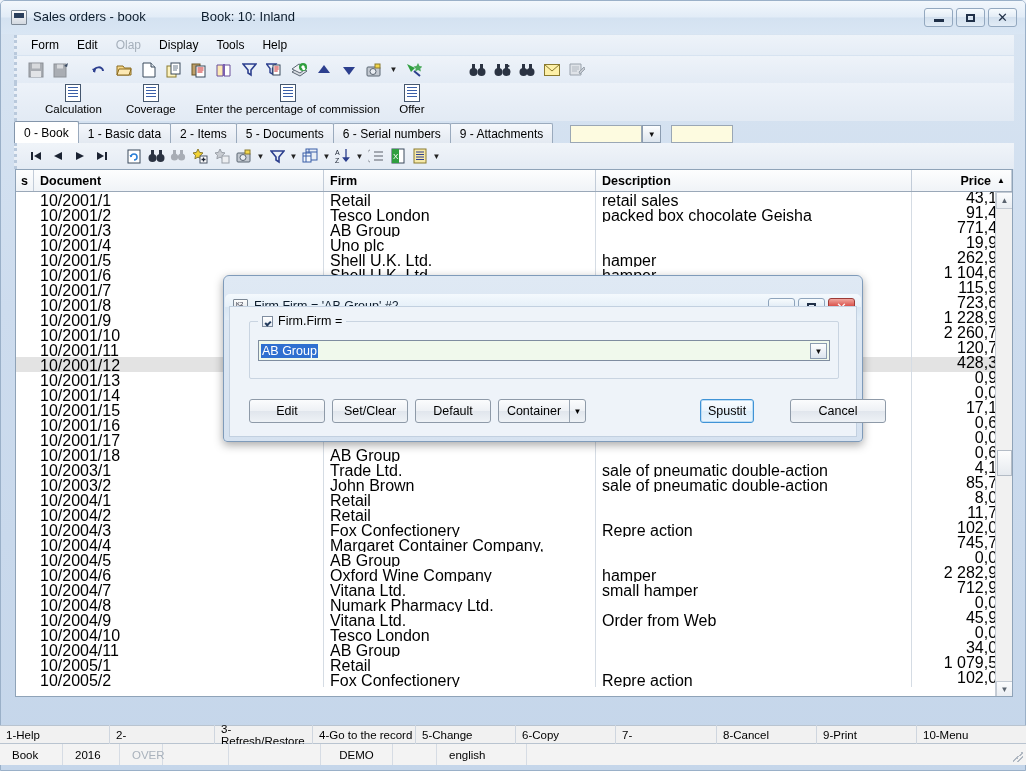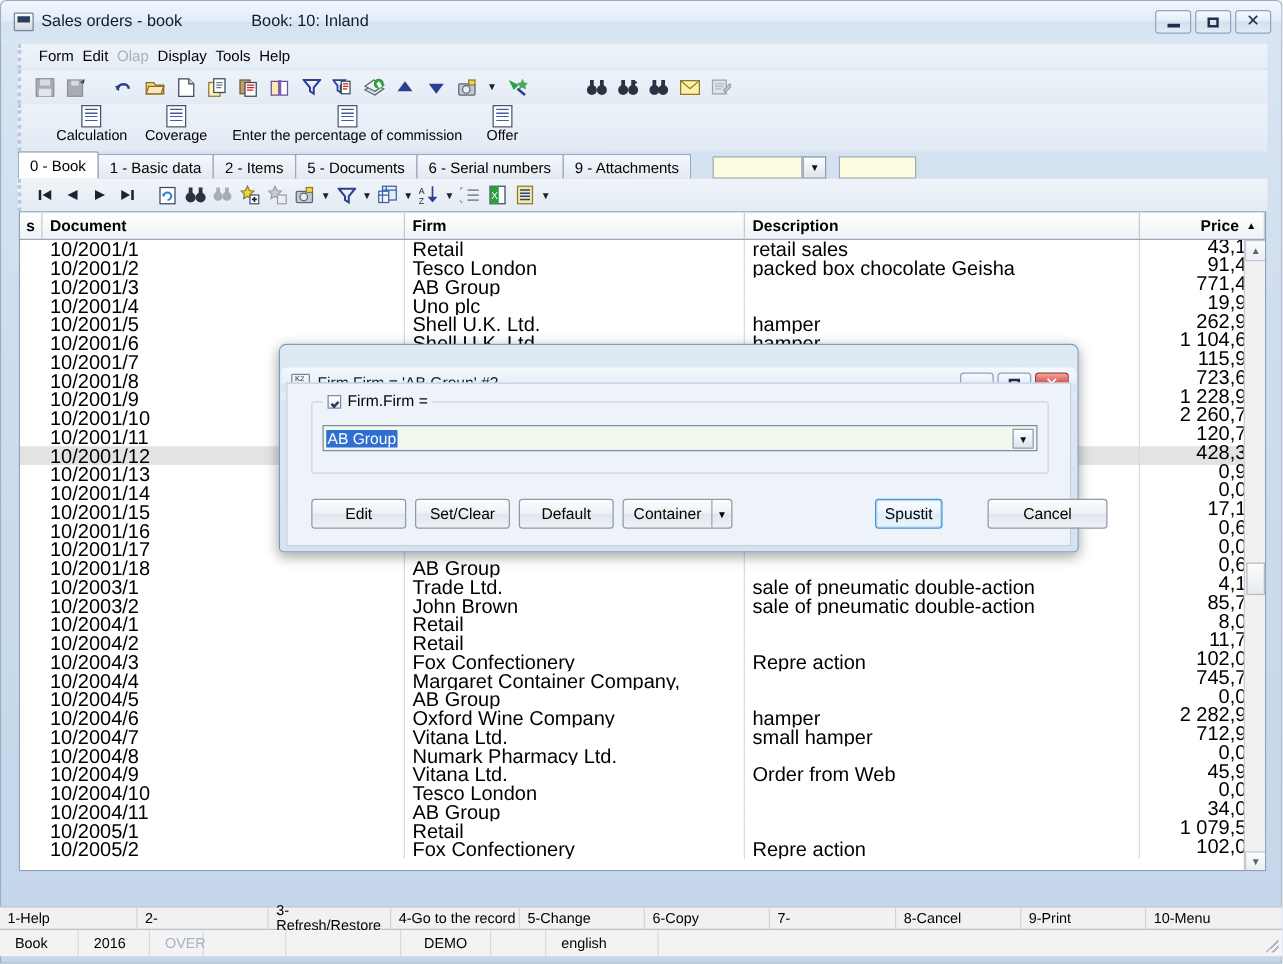--- a/index.html
+++ b/index.html
@@ -61,21 +61,21 @@
   .win-btn.close { }
   .glyph-min{width:10px;height:3px;background:#203048;margin-top:5px;}
   .glyph-max{width:9px;height:8px;border:2px solid #203048;}
   .glyph-x{font-size:13px;color:#203048;font-family:"DejaVu Sans",sans-serif;}
 
   
   .menubar {
     position:absolute; left:13px; top:34px; width:1000px; height:20px;
     background: linear-gradient(180deg,#eef3f9,#e5edf6);
     border-left: 3px dotted #b9c9dc;
-    display:flex; align-items:center; padding-left: 12px; gap: 3px; text-align: center;
+    display:flex; align-items:center; padding-left: 12px; gap: 14px; text-align: center;
   }
   .menu-item { font-size: 12px; color: #000; padding: 1px 2px; }
   .menu-item.disabled { color: #a6b0bb; }
 
   
   .toolbar1 {
     position:absolute; left:13px; top:55px; width:1000px; height:27px;
     background: linear-gradient(180deg,#eef3f9,#e3ebf5);
     border-left: 3px dotted #b9c9dc;
     display:flex; align-items:center; padding-left:8px; gap:3px;
@@ -457,21 +457,21 @@
             <path d="M10 10 L15 5 L16 7 L11 12 Z" fill="#c7ccd3" stroke="#9aa3ad"></path>
           </svg>
       </div>
     </div>
 
     <div class="toolbar2">
       <div class="bigbtn" style="margin-left:14px;">
         <div class="doc-ico"></div>
         <div class="lbl">Calculation</div>
       </div>
-      <div class="bigbtn" style="margin-left:2px;">
+      <div class="bigbtn" style="margin-left:12px;">
         <div class="doc-ico"></div>
         <div class="lbl">Coverage</div>
       </div>
       <div class="bigbtn" style="margin-left:8px;">
         <div class="doc-ico"></div>
         <div class="lbl">Enter the percentage of commission</div>
       </div>
       <div class="bigbtn" style="margin-left:6px;">
         <div class="doc-ico"></div>
         <div class="lbl">Offer</div>

